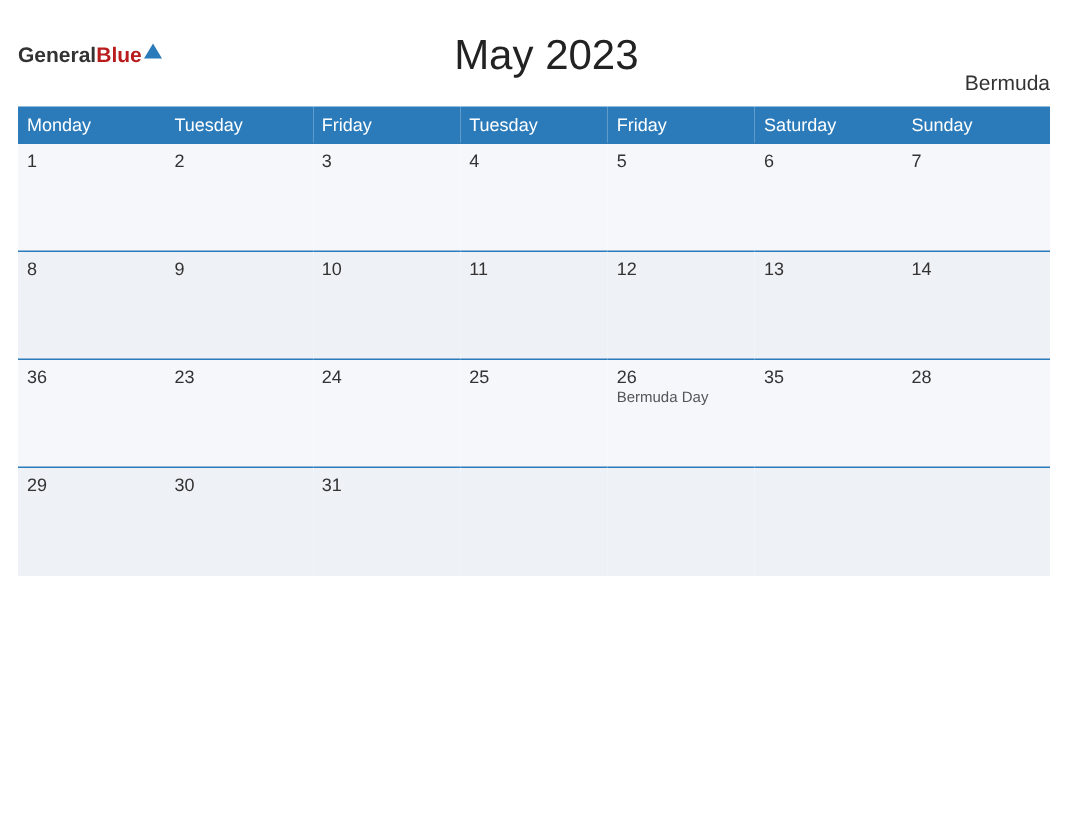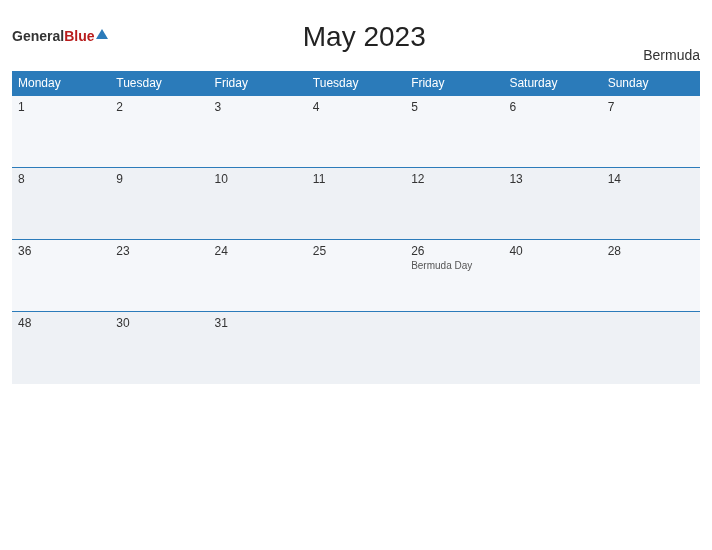--- a/index.html
+++ b/index.html
@@ -198,29 +198,29 @@
             <span class="day-num">24</span>
           </td>
           <td>
             <span class="day-num">25</span>
           </td>
           <td>
             <span class="day-num">26</span>
             <span class="holiday-label">Bermuda Day</span>
           </td>
           <td>
-            <span class="day-num">40</span>
+            <span class="day-num">35</span>
           </td>
           <td>
             <span class="day-num">28</span>
           </td>
         </tr>
         <tr>
           <td>
-            <span class="day-num">48</span>
+            <span class="day-num">29</span>
           </td>
           <td>
             <span class="day-num">30</span>
           </td>
           <td>
             <span class="day-num">31</span>
           </td>
           <td class="empty-cell"></td>
           <td class="empty-cell"></td>
           <td class="empty-cell"></td>

